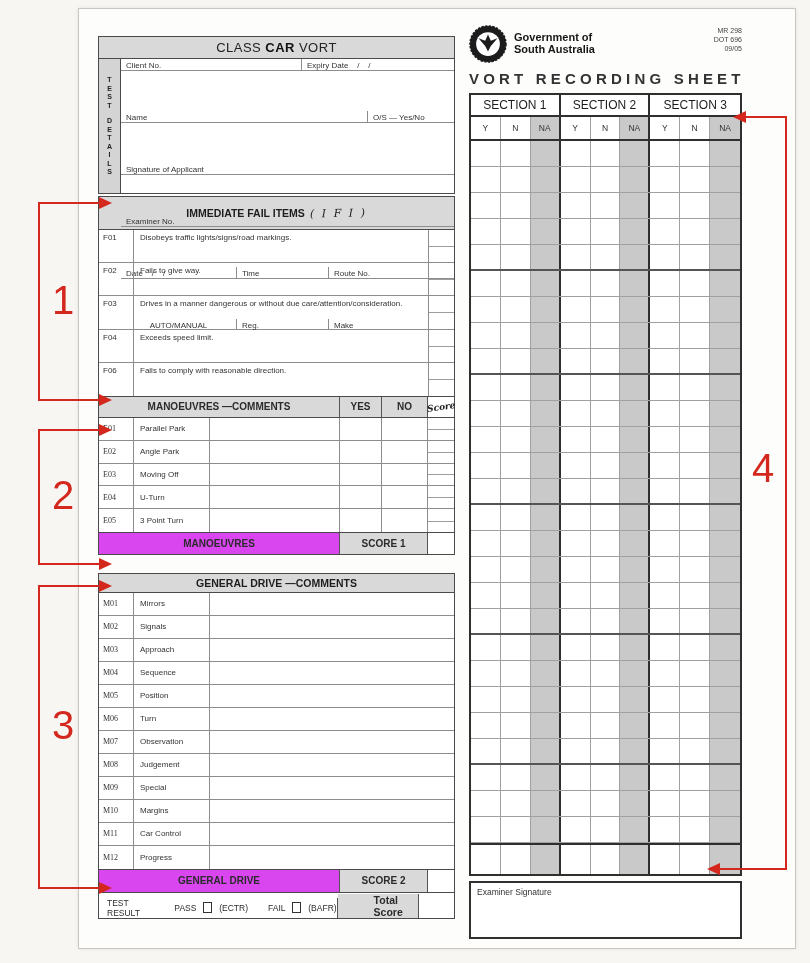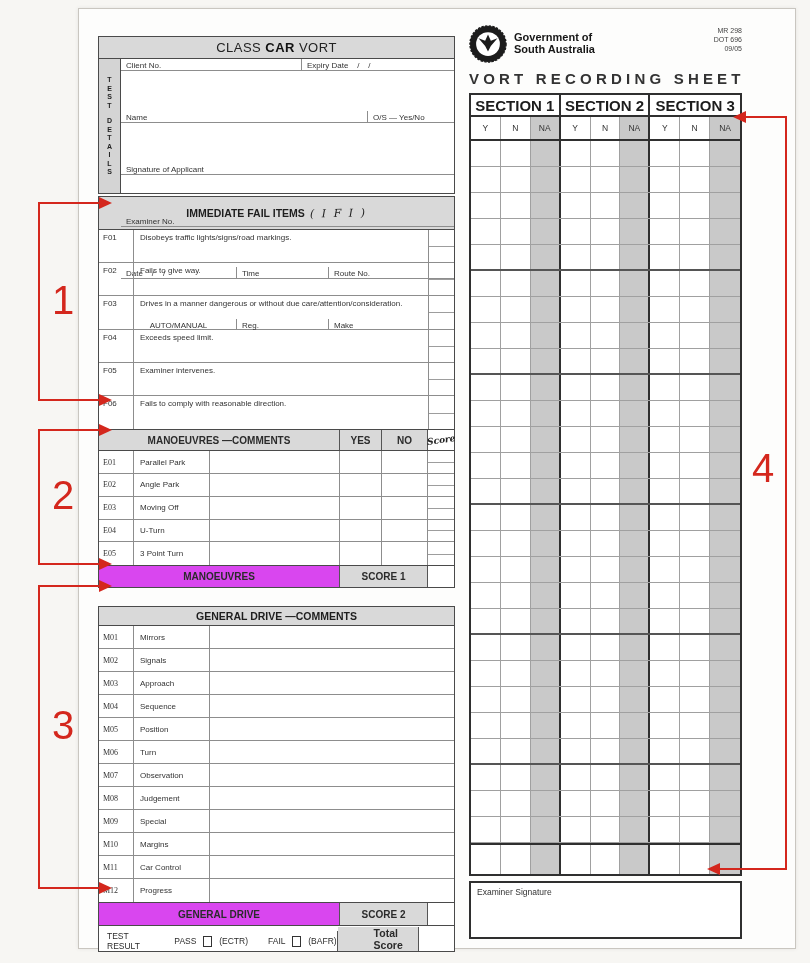--- a/index.html
+++ b/index.html
@@ -80,21 +80,21 @@
   .right-form { position:absolute; left:390px; top:14px; width:273px; }
   .logo-row { height:44px; display:flex; align-items:flex-start; }
   .logo-mark { width:38px; height:38px; flex:0 0 38px; margin-top:2px; }
   .logo-text { margin:8px 0 0 7px; font-weight:bold; font-size:11px; line-height:1.12; color:#161616; flex:1; }
   .doc-ref { font-size:7px; text-align:right; color:#444; line-height:1.3; margin-top:3px; }
 
   .sheet-title { margin-top:3px; font-size:15px; font-weight:bold; letter-spacing:4.2px; color:#333; white-space:nowrap; }
 
   .grid { margin-top:6px; border:2px solid #2f2f2f; background:#fff; }
   .sec-row { display:grid; grid-template-columns:repeat(3,1fr); height:22px; border-bottom:2px solid #2f2f2f; }
-  .sec-cell { display:flex; align-items:center; justify-content:center; font-weight:bold; font-size:15px;
+  .sec-cell { display:flex; align-items:center; justify-content:center; font-weight:normal; font-size:12px;
               color:#1c1c1c; border-right:2px solid #2f2f2f; }
   .sec-cell:last-child { border-right:none; }
   .g-row { display:grid; grid-template-columns:repeat(9,1fr); height:26px; border-bottom:1px solid #a0a0a0; }
   .g-row.ans { height:24px; border-bottom:2px solid #2f2f2f; }
   .g-row.divider { border-bottom:2px solid #555; }
   .g-row.final { height:31px; border-top:2px solid #2f2f2f; border-bottom:none; }
   .g-cell { border-right:1px solid #a0a0a0; }
   .g-cell.grp { border-right:2px solid #2f2f2f; }
   .g-cell:last-child { border-right:none; }
   .g-cell.na { background:#c9c9c9; }
@@ -186,25 +186,20 @@
     <div class="itext">Drives in a manner dangerous or without due care/attention/consideration.</div>
     <div class="score-col"></div>
   </div>
 
   <div class="irow">
     <div class="code-cell">F04</div>
     <div class="itext">Exceeds speed limit.</div>
     <div class="score-col"></div>
   </div>
 
-  <div class="irow">
-    <div class="code-cell">F05</div>
-    <div class="itext">Examiner intervenes.</div>
-    <div class="score-col"></div>
-  </div>
 
   <div class="irow">
     <div class="code-cell">F06</div>
     <div class="itext">Fails to comply with reasonable direction.</div>
     <div class="score-col"></div>
   </div>
 </div>
 
     <div class="blk man-header">
       <div class="mh-label">MANOEUVRES —COMMENTS</div>

